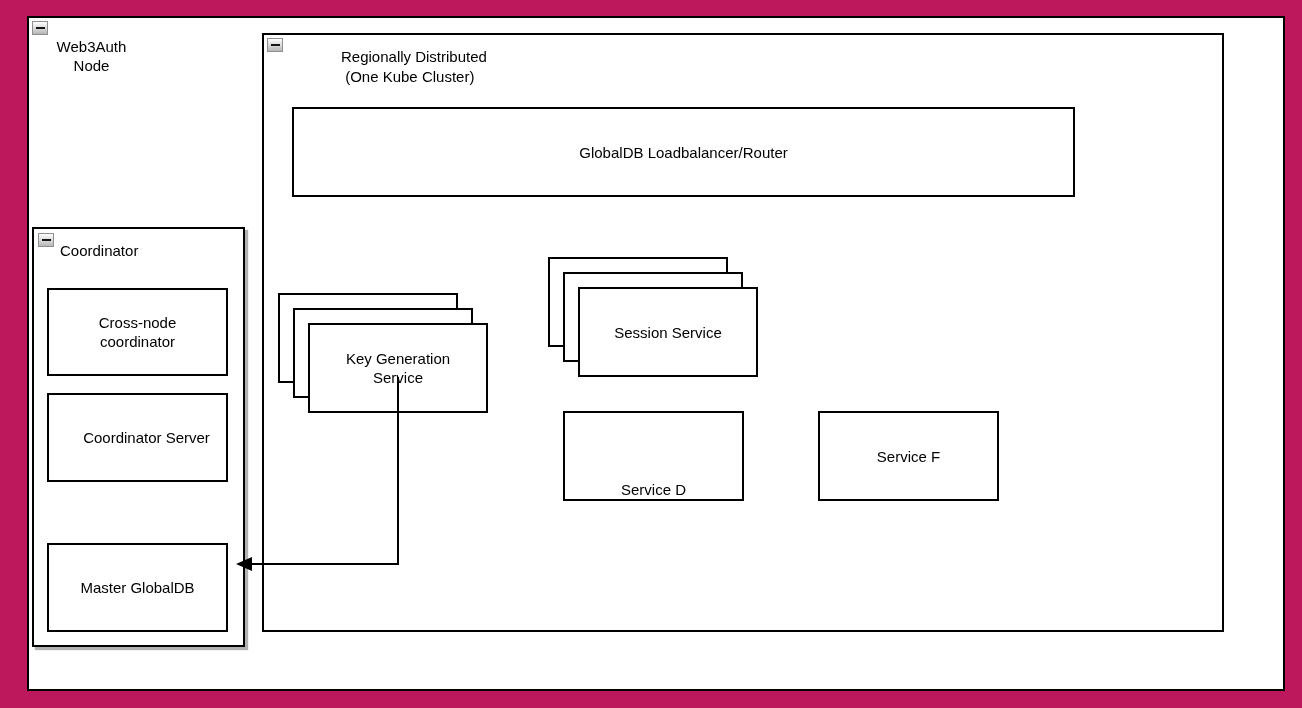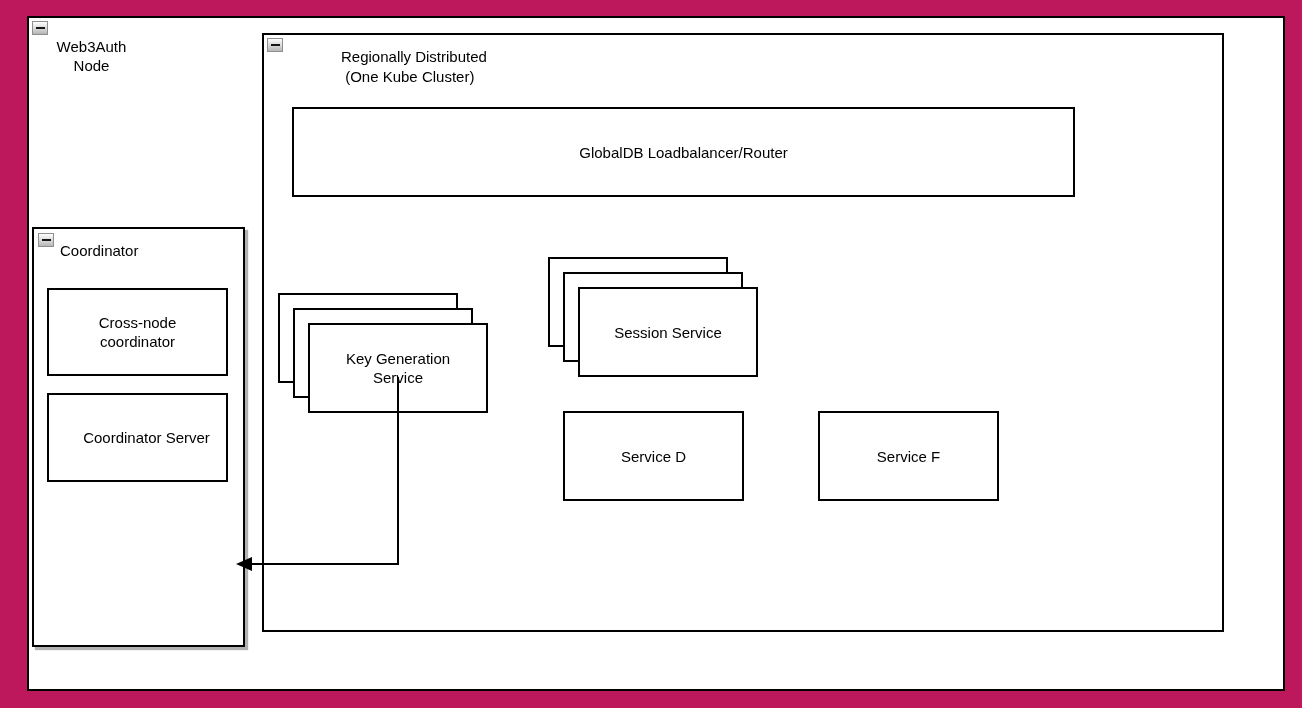--- a/index.html
+++ b/index.html
@@ -117,21 +117,21 @@
 
       <div class="stack" style="left:284px; top:222px; width:212px; height:122px;padding-left:12px;">
         <div class="layer back"></div>
         <div class="layer middle"></div>
         <div class="layer front">
           <span class="stack-label">Session Service</span>
         </div>
       </div>
 
 
-      <div class="shape label-center" style="left:299px; top:376px; width:181px; height:90px;">
+      <div class="shape label-center" style="left:299px; top:376px; width:181px; height:90px;align-items:flex-end;">
         <span>Service D</span>
       </div>
 
       <div class="shape label-center" style="left:554px; top:376px; width:181px; height:90px;">
         <span>Service F</span>
       </div>
 
     </div>
 
     <div class="shape group shadowed" style="left:3px; top:209px; width:213px; height:420px;">
@@ -143,20 +143,23 @@
 
       <div class="shape label-center" style="left:13px; top:59px; width:181px; height:88px;">
         <span>Cross-node
 coordinator</span>
       </div>
 
       <div class="shape label-center" style="left:13px; top:164px; width:181px; height:89px;padding-left:24px;">
         <span>Coordinator Server</span>
       </div>
 
+      <div class="shape label-center" style="left:13px; top:314px; width:181px; height:89px;">
+        <span>Master GlobalDB</span>
+      </div>
 
     </div>
   </div>
 
   <svg class="edge-overlay" viewBox="0 0 1302 708">
     <path d="M 398 377 L 398 564 L 251 564" fill="none" stroke="#000000" stroke-width="2"></path>
     <polygon points="236,564 252,557 252,571" fill="#000000"></polygon>
   </svg>
 
 </div>

